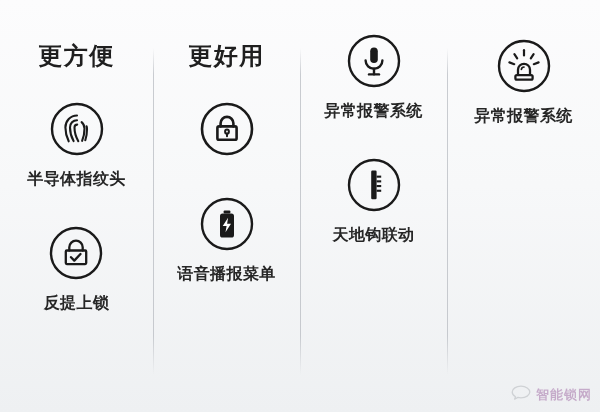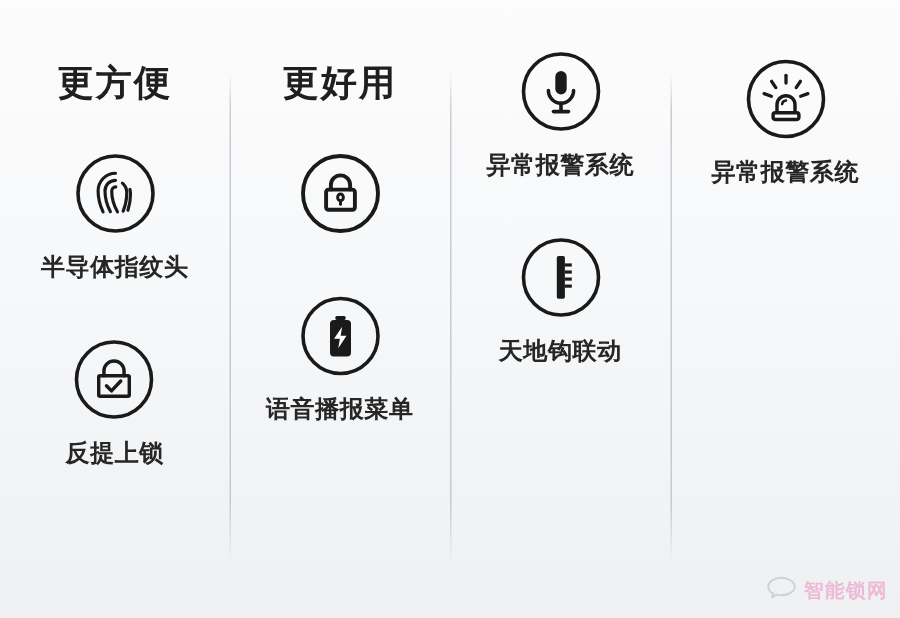--- a/index.html
+++ b/index.html
@@ -96,21 +96,21 @@
     right: 8px;
     bottom: 8px;
     display: flex;
     align-items: center;
     gap: 5px;
     opacity: 0.32;
   }
   .watermark .wm-text {
     font-size: 13px;
     font-weight: bold;
-    color: #ec4899;
+    color: #701a75;
     letter-spacing: 1px;
     white-space: nowrap;
     text-align: right;
   }
 </style>
 </head>
 <body>
 
 <div class="board">
 

